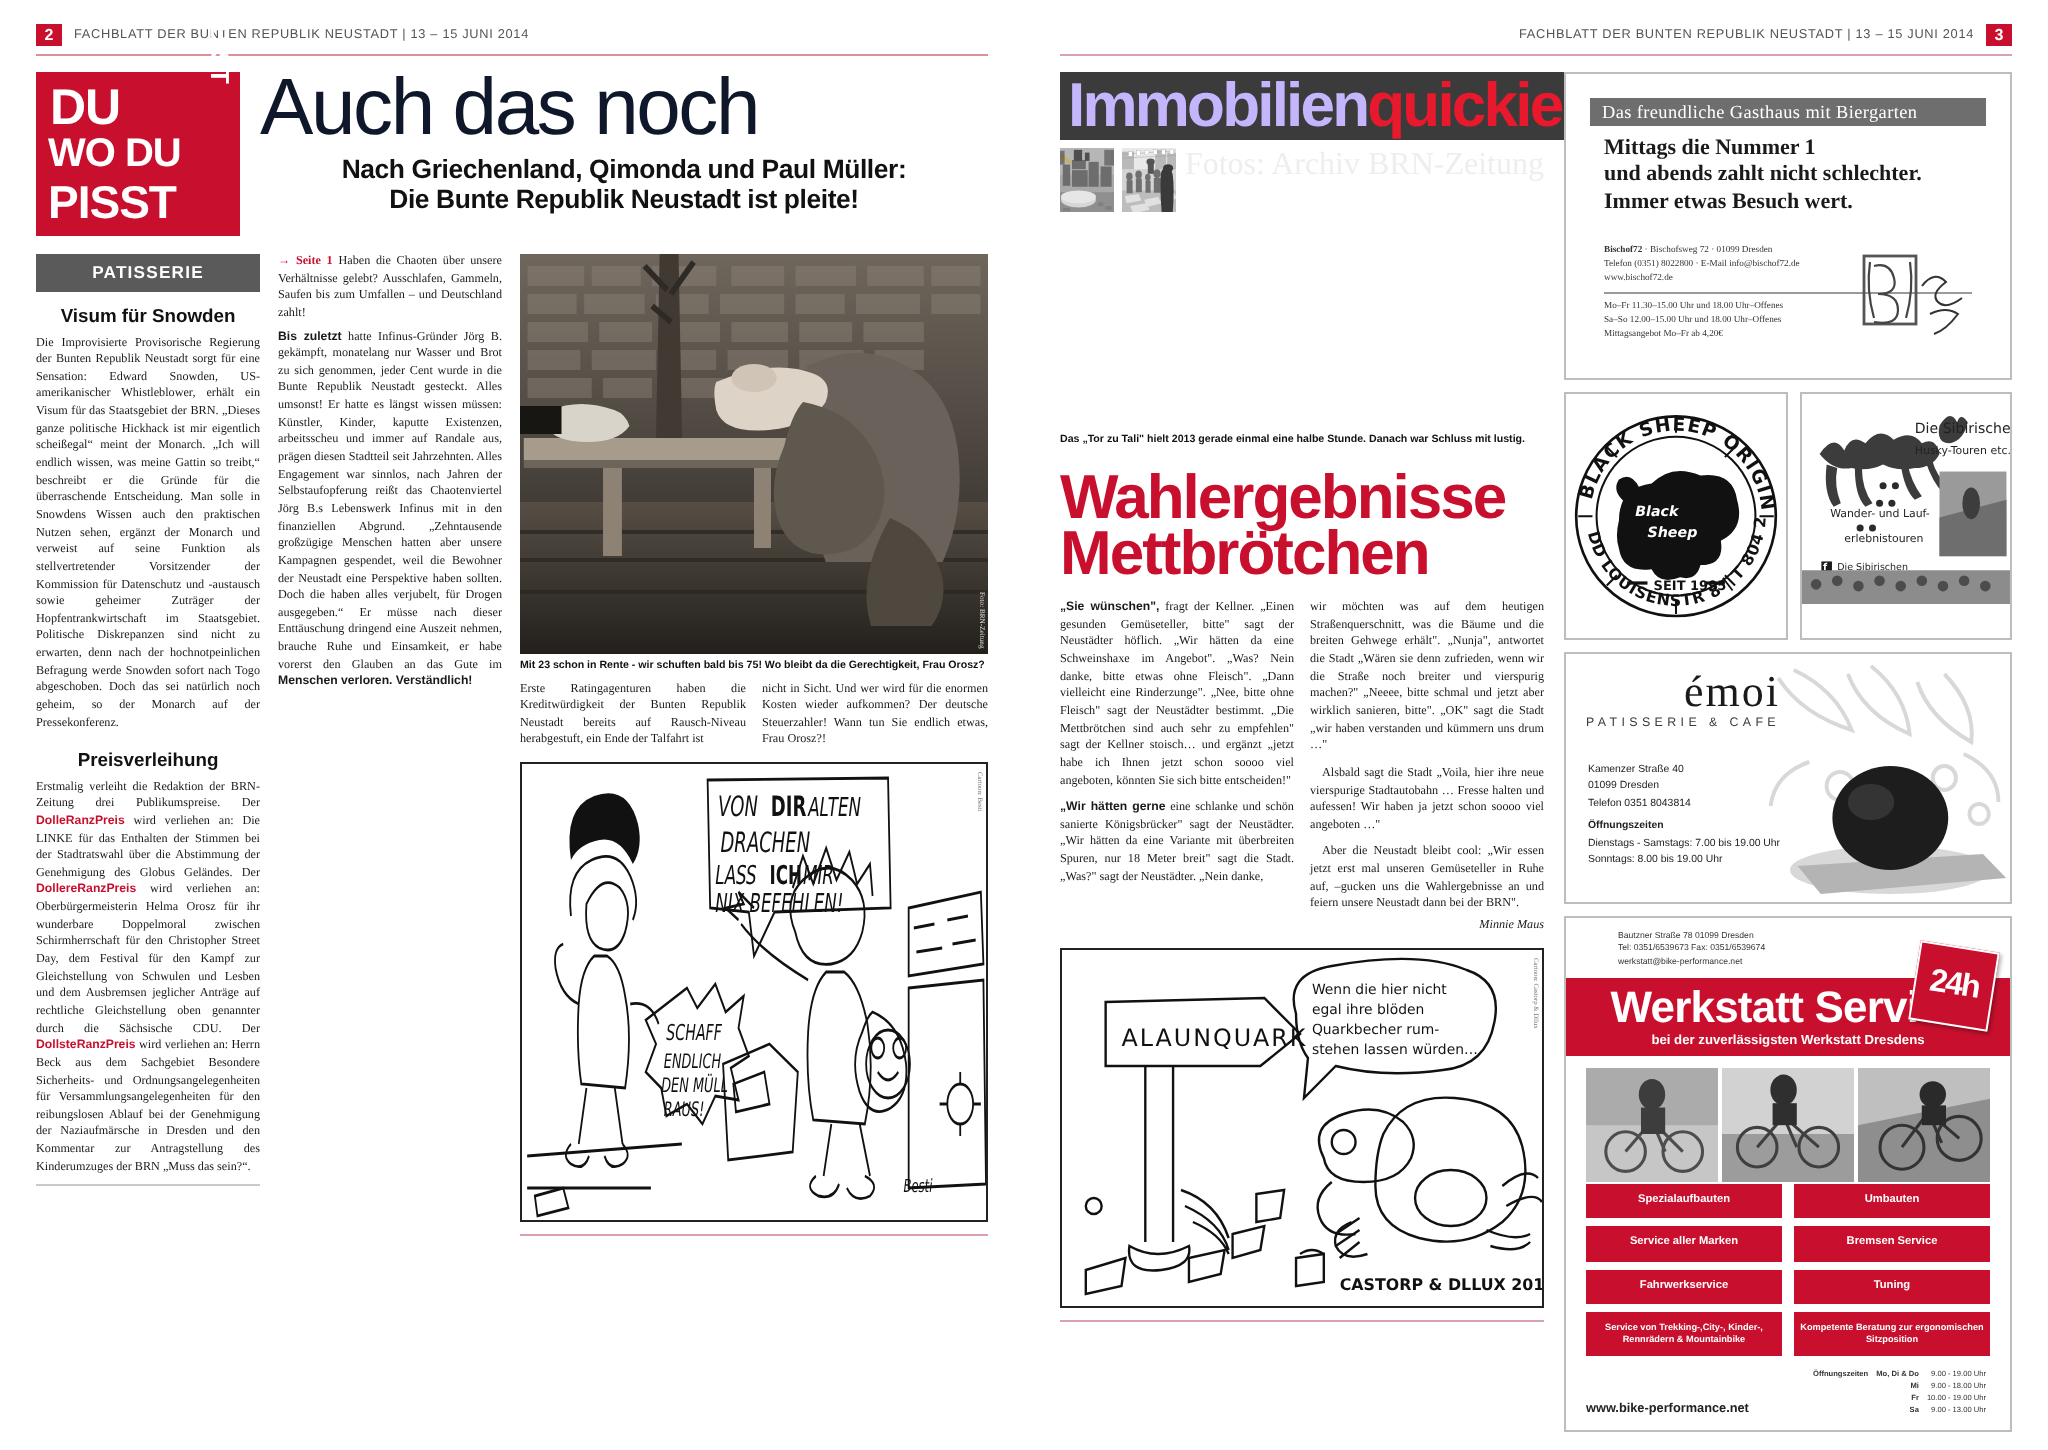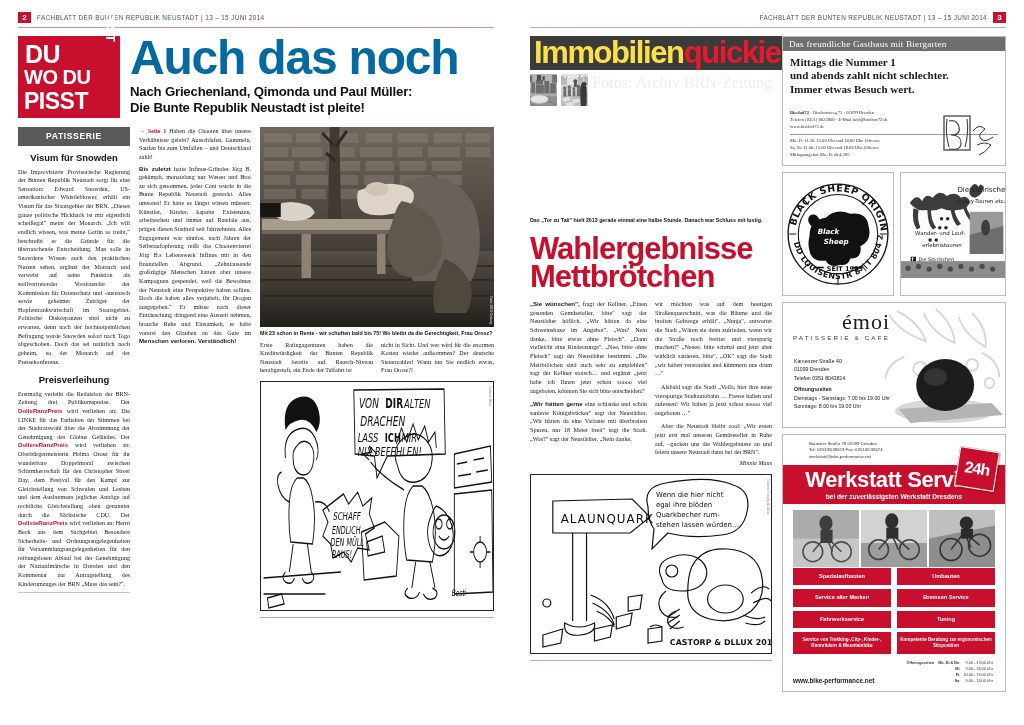--- a/index.html
+++ b/index.html
@@ -21,24 +21,24 @@
 
   
   .top-left{display:flex;align-items:flex-start;gap:10px;margin-top:2px;}
   .logo{width:102px;height:82px;background:#c8102e;color:#fff;position:relative;flex:0 0 auto;
         font-family:"Liberation Sans",sans-serif;font-weight:bold;}
   .logo .l1{position:absolute;left:7px;top:4px;font-size:25px;letter-spacing:-.5px;}
   .logo .l2{position:absolute;left:6px;top:30px;font-size:20px;letter-spacing:-.5px;}
   .logo .l3{position:absolute;left:6px;top:52px;font-size:23px;letter-spacing:-.5px;}
   .logo .bist{position:absolute;right:2px;top:6px;font-size:13px;transform:rotate(90deg);transform-origin:right top;}
   .headline-wrap{flex:1 1 auto;padding-top:0;}
-  h1.headline{font-family:"Liberation Sans",sans-serif;font-weight:bold;color:#0369a1;font-size:48px;
+  h1.headline{font-family:"Liberation Sans",sans-serif;font-weight:normal;color:#0f172a;font-size:40px;
               line-height:.92;margin:0 0 4px 0;letter-spacing:-1.2px;}
   .subhead{font-family:"Liberation Sans",sans-serif;font-weight:bold;font-size:13.2px;line-height:1.18;
-           text-align:left;color:#111;letter-spacing:-.2px;}
+           text-align:center;color:#111;letter-spacing:-.2px;}
 
   
   .body-left{display:flex;gap:9px;margin-top:9px;}
   .col{font-size:6.1px;line-height:1.42;text-align:justify;hyphens:auto;}
   .c1{width:112px;flex:0 0 112px;}
   .c2{width:112px;flex:0 0 112px;}
   .c34{flex:1 1 auto;}
   .sechead{background:#5a5a5a;color:#fff;font-family:"Liberation Sans",sans-serif;font-weight:bold;
            font-size:8.6px;text-align:center;padding:3px 0 4px;letter-spacing:.6px;margin-bottom:5px;}
   h3.arth{font-family:"Liberation Sans",sans-serif;font-weight:bold;font-size:9.4px;text-align:center;
@@ -64,31 +64,31 @@
   .cartoon svg{display:block;width:100%;height:100%;}
   .cart-credit{position:absolute;right:1px;top:4px;font-size:3.4px;color:#777;writing-mode:vertical-rl;}
   .footrule{height:1px;background:#d8a1ab;margin-top:6px;}
 
   
   .body-right{display:flex;gap:10px;margin-top:2px;}
   .rcol-main{width:242px;flex:0 0 242px;}
   .rcol-ads{flex:1 1 auto;}
   .imm-title{font-family:"Liberation Sans",sans-serif;font-weight:bold;font-size:31px;line-height:1;
              letter-spacing:-1.4px;background:#3b3b3b;display:inline-block;padding:1px 4px 2px 4px;}
-  .imm-title .w{color:#fde047;}
+  .imm-title .w{color:#c4b5fd;}
   .imm-title .r{color:#e8192c;}
   .photo-pair{display:flex;gap:4px;margin-top:4px;position:relative;}
   .photo-pair .ph{flex:1 1 0;height:140px;position:relative;overflow:hidden;}
   h2.veg{font-family:"Liberation Sans",sans-serif;font-weight:bold;color:#c8102e;font-size:31px;
          line-height:.93;letter-spacing:-1px;margin:12px 0 8px 0;}
   .byline{text-align:right;font-style:italic;font-size:6.1px;margin-top:2px;}
 
   
   .ad{border:1px solid #bdbdbd;background:#fff;margin-bottom:6px;position:relative;overflow:hidden;}
-  .ad-gasthaus{padding:0;}
+  .ad-gasthaus{padding:12px;}
   .ad-bar{background:#6e6e6e;color:#fff;font-family:"Liberation Serif",serif;font-size:9.2px;
           padding:2px 6px;letter-spacing:.2px;}
   .ad-body{padding:5px 7px 6px 7px;position:relative;}
   .ad-h{font-family:"Liberation Serif",serif;font-weight:bold;font-size:11px;line-height:1.22;margin-bottom:14px;}
   .ad-fine{font-size:4.6px;line-height:1.5;color:#333;}
   .ad-fine .b{font-weight:bold;}
   .ad-hr{height:1px;background:#9a9a9a;margin:3px 0;}
   .mono-sig{position:absolute;right:6px;bottom:6px;width:56px;height:44px;}
 
   .ads-row{display:flex;gap:6px;margin-bottom:6px;}

